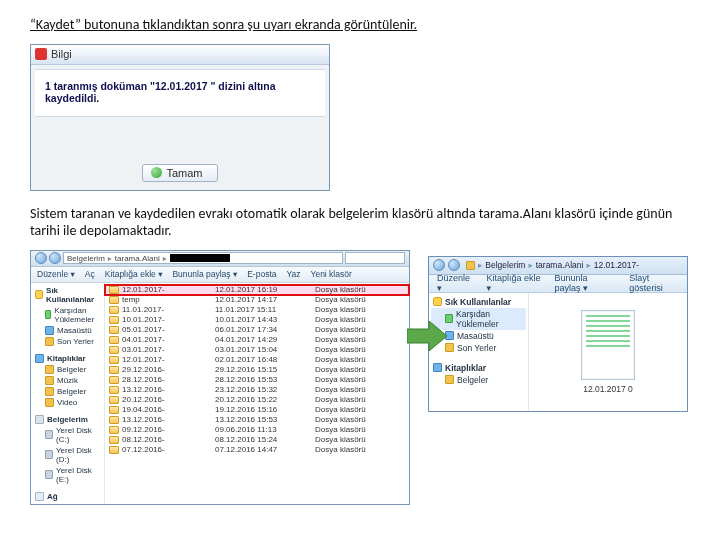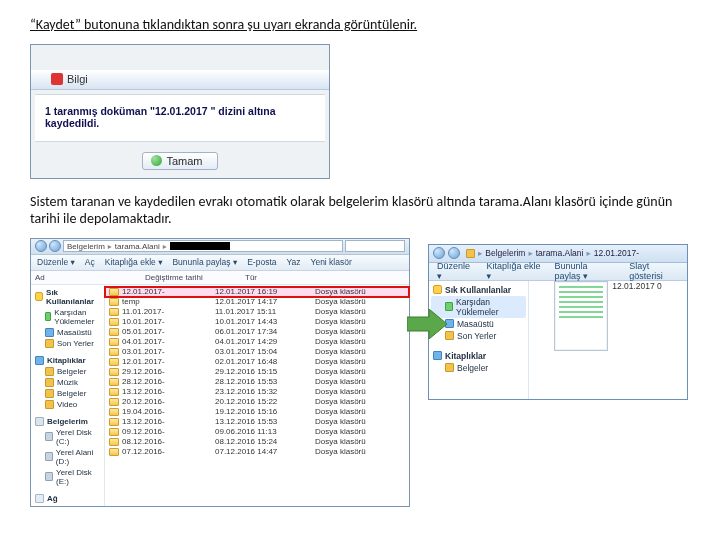--- a/index.html
+++ b/index.html
@@ -24,24 +24,23 @@
     background: #eef2f5;
     font-family: "Tahoma", sans-serif;
     font-size: 11px;
     margin-bottom: 14px;
   }
   .dlg-title {
     height: 20px;
     display: flex;
     align-items: center;
     gap: 4px;
-    padding: 0 20px;
+    padding: 0 4px;
     background: linear-gradient(#fff, #d7e4f2);
     border-bottom: 1px solid #b7c8da;
-    margin-top: 25px;
   }
   .dlg-title .ico {
     width: 12px; height: 12px;
     background: #d33;
     border-radius: 2px;
     position: relative;
   }
   .dlg-title .ttl { font-weight: normal; color: #333; }
   .dlg-body {
     padding: 10px 10px 12px 10px;
@@ -60,20 +59,21 @@
     background: #eef2f5;
   }
   .dlg-btn {
     display: flex; align-items: center; gap: 4px;
     padding: 2px 14px 2px 8px;
     border: 1px solid #9fb4c8;
     border-radius: 3px;
     background: linear-gradient(#fff, #e4ecf4);
     font-size: 11px;
     color: #2a2a2a;
+    margin-top: 37px;
   }
   .dlg-btn .chk {
     width: 11px; height: 11px;
     border-radius: 50%;
     background: radial-gradient(circle at 30% 30%, #9fe09f, #2fa82f);
   }
 
   
   .shots { display: flex; gap: 18px; align-items: flex-start; }
 
@@ -209,21 +209,21 @@
   .side2 .g { font-size: 8.5px; padding: 1px 2px; display: flex; align-items: center; gap: 3px; color: #234; }
   .side2 .g.sub { padding-left: 14px; }
   .side2 .hl { background: #dbeafc; border-radius: 2px; }
   .arrow {
     position: absolute;
     left: -22px; top: 28px;
     width: 40px; height: 30px;
   }
   .thumb {
     flex: 1;
-    display: flex; flex-direction: row; justify-content: center;
+    display: flex; flex-direction: column; align-items: center; justify-content: center;
     gap: 4px;
   }
   .page {
     width: 54px; height: 70px;
     border: 1px solid #b9c7d5;
     background: #fff;
     box-shadow: 0 0 0 1px #eef3f8 inset;
     display: flex; flex-direction: column;
     padding: 4px;
     gap: 3px;
@@ -270,26 +270,20 @@
     </div>
     <div class="tool">
       <span>Düzenle ▾</span>
       <span>Aç</span>
       <span>Kitaplığa ekle ▾</span>
       <span>Bununla paylaş ▾</span>
       <span>E-posta</span>
       <span>Yaz</span>
       <span>Yeni klasör</span>
     </div>
-    <div class="cols">
-      <span>Ad</span>
-      <span>Değiştirme tarihi</span>
-      <span>Tür</span>
-      <span></span>
-    </div>
     <div class="pane">
       <div class="side">
         <div class="grp b">
             <span class="ic star"></span>
             <span>Sık Kullanılanlar</span>
           </div>
         <div class="grp sub">
             <span class="ic green"></span>
             <span>Karşıdan Yüklemeler</span>
           </div>
@@ -326,21 +320,21 @@
         <div class="grp b">
             <span class="ic pc"></span>
             <span>Belgelerim</span>
           </div>
         <div class="grp sub">
             <span class="ic drive"></span>
             <span>Yerel Disk (C:)</span>
           </div>
         <div class="grp sub">
             <span class="ic drive"></span>
-            <span>Yerel Alani (D:)</span>
+            <span>Yerel Disk (D:)</span>
           </div>
         <div class="grp sub">
             <span class="ic drive"></span>
             <span>Yerel Disk (E:)</span>
           </div>
         <div style="height:6px"></div>
         <div class="grp b">
             <span class="ic net"></span>
             <span>Ağ</span>
           </div>

